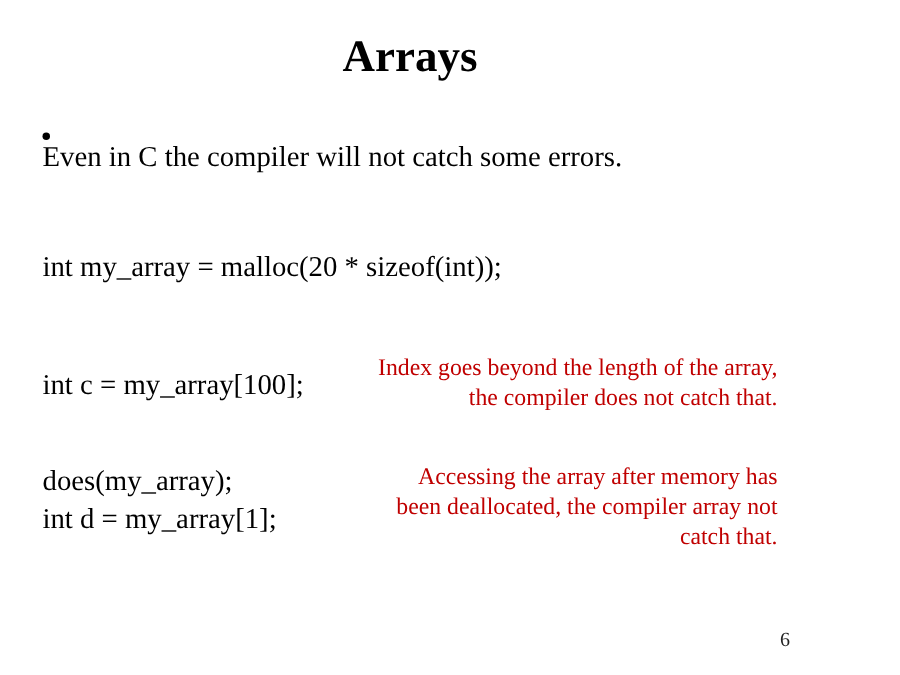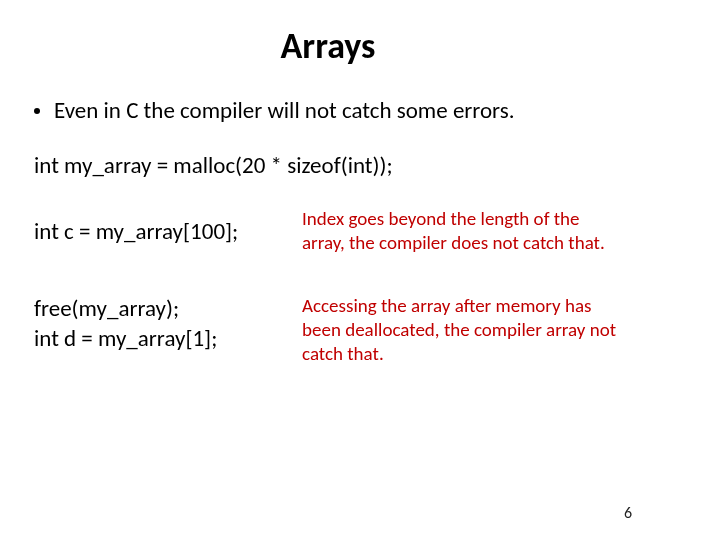--- a/index.html
+++ b/index.html
@@ -1,26 +1,26 @@
 <!DOCTYPE html>
 <html><head>
 <meta charset="utf-8">
 <style>
   * { margin: 0; padding: 0; box-sizing: border-box; }
   html, body { width: 720px; height: 540px; background: #fff; font-family: Calibri, "Segoe UI", Arial, sans-serif; color: #000; }
-  .slide { width: 656px; height: 540px; position: relative; padding: 18px 34px 0 34px; }
+  .slide { width: 656px; height: 540px; position: relative; padding: 18px 34px 0 34px; font-family: Liberation Serif, serif; }
   .title { text-align: center; font-weight: 700; font-size: 36px; margin-top: 6px; margin-bottom: 28px; }
-  .bullet-row { display: flex; align-items: flex-start; font-size: 23px; margin-bottom: 26px; }
+  .bullet-row { display: flex; align-items: flex-start; font-size: 23px; margin-bottom: 60px; flex-direction: column; }
   .bullet-dot { width: 6px; height: 6px; background: #000; border-radius: 50%; margin-top: 12px; margin-right: 14px; flex: 0 0 auto; }
   .bullet-text { line-height: 1.25; }
-  .code-line-1 { font-size: 23px; margin-bottom: 28px; }
+  .code-line-1 { font-size: 23px; margin-bottom: 56px; }
   .pair-row { display: flex; align-items: flex-start; margin-bottom: 40px; }
   .pair-code { font-size: 23px; width: 268px; flex: 0 0 auto; line-height: 1.3; padding-top: 10px; }
   .pair-code-2 { padding-top: 0; }
-  .pair-note { font-size: 19px; color: #c00000; line-height: 1.25; flex: 1; }
+  .pair-note { font-size: 19px; color: #c00000; line-height: 1.25; flex: 1; text-align: right; }
   .page-num { position: absolute; bottom: 18px; right: 24px; font-size: 16px; color: #222; }
 </style>
 </head>
 <body>
 
 <div class="slide">
 
   <h1 class="title">Arrays</h1>
 
   <div class="bullet-row">
@@ -30,21 +30,21 @@
 
   <div class="code-line-1">int my_array = malloc(20 * sizeof(int));</div>
 
   <div class="pair-row">
     <div class="pair-code">int c = my_array[100];</div>
     <div class="pair-note">Index goes beyond the length of the array, the compiler does not catch that.</div>
   </div>
 
   <div class="pair-row">
     <div class="pair-code pair-code-2">
-      <div>free(my_array);</div>
+      <div>does(my_array);</div>
       <div>int d = my_array[1];</div>
     </div>
     <div class="pair-note">Accessing the array after memory has been deallocated, the compiler array not catch that.</div>
   </div>
 
   <div class="page-num">6</div>
 
 </div>
 
 </body></html>

